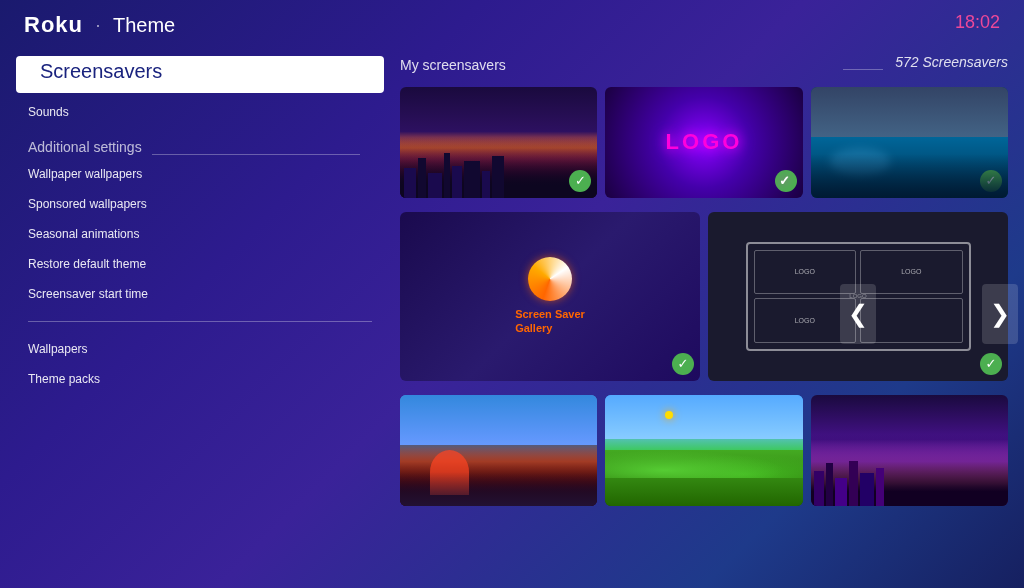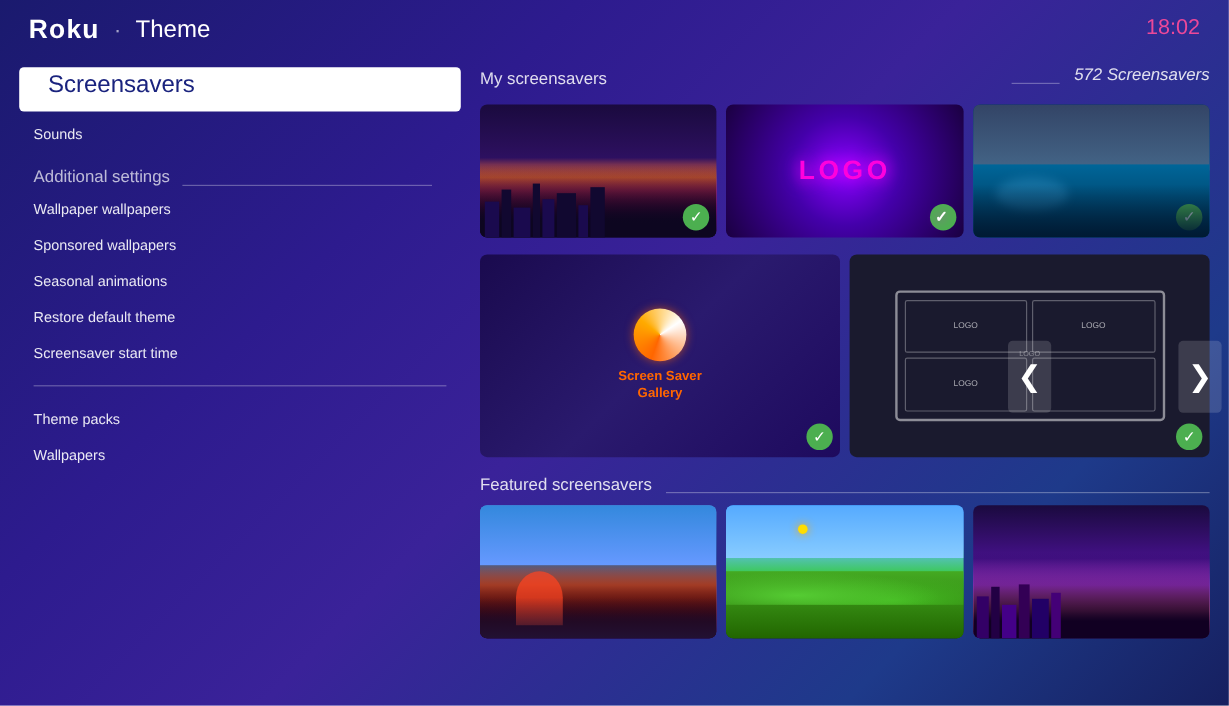--- a/index.html
+++ b/index.html
@@ -294,22 +294,22 @@
     </div>
 
     <div class="sidebar-item">Wallpaper wallpapers</div>
     <div class="sidebar-item">Sponsored wallpapers</div>
     <div class="sidebar-item">Seasonal animations</div>
     <div class="sidebar-item">Restore default theme</div>
     <div class="sidebar-item">Screensaver start time</div>
 
     <div class="sidebar-divider"></div>
 
+    <div class="sidebar-item">Wallpapers</div>
     <div class="sidebar-item">Theme packs</div>
-    <div class="sidebar-item">Wallpapers</div>
   </div>
 
   <div class="content-area" style="position:relative;">
 
     <button class="nav-arrow nav-left">❮</button>
     <button class="nav-arrow nav-right">❯</button>
 
     <div class="my-screensavers-section">
       <div class="my-ss-label-row">
         <div class="section-header" style="flex:1;margin-bottom:0;">
@@ -351,21 +351,21 @@
           <div style="position:absolute;bottom:20%;left:10%;width:30%;height:25%;background:rgba(100,200,255,0.2);border-radius:50%;filter:blur(4px);"></div>
           <div class="thumb-check">✓</div>
         </div>
       </div>
 
       <div class="screensavers-grid-bottom">
 
         <div class="thumb thumb-gallery">
           <div style="display:flex;flex-direction:column;align-items:center;justify-content:center;width:100%;height:100%;">
             <div style="width:44px;height:44px;border-radius:50%;background:conic-gradient(from 200deg, #ff6600 0%, #ffaa00 30%, #ffffff 60%, #ff6600 100%);margin-bottom:6px;box-shadow:0 0 8px rgba(255,100,0,0.6);"></div>
-            <div style="font-size:11px;color:#ff6600;font-weight:700;line-height:1.3;text-align:center;">
+            <div style="font-size:11px;color:#ff6600;font-weight:700;line-height:1.3;">
               <span>Screen Saver</span><br>
               <span>Gallery</span>
             </div>
           </div>
           <div class="thumb-check">✓</div>
         </div>
 
         <div class="thumb thumb-logo">
           <div style="width:75%;height:65%;border:2px solid rgba(255,255,255,0.5);border-radius:4px;display:grid;grid-template-areas:'tl tr' 'bl br';gap:4px;padding:6px;position:relative;">
             <div style="grid-area:tl;border:1px solid rgba(255,255,255,0.3);border-radius:2px;display:flex;align-items:center;justify-content:center;font-size:7px;color:rgba(255,255,255,0.6);">LOGO</div>
@@ -373,24 +373,20 @@
             <div style="grid-area:bl;border:1px solid rgba(255,255,255,0.3);border-radius:2px;display:flex;align-items:center;justify-content:center;font-size:7px;color:rgba(255,255,255,0.6);">LOGO</div>
             <div style="grid-area:br;border:1px solid rgba(255,255,255,0.3);border-radius:2px;"></div>
             <div style="position:absolute;top:50%;left:50%;transform:translate(-50%,-50%);font-size:6px;color:rgba(255,255,255,0.4);">LOGO</div>
           </div>
           <div class="thumb-check">✓</div>
         </div>
       </div>
     </div>
 
     <div class="featured-section">
-      <div class="section-header">
-        <span class="section-title">Featured screensavers</span>
-        <div class="section-line"></div>
-      </div>
 
       <div class="featured-grid">
 
         <div class="thumb thumb-featured1 thumb-tall">
           <div style="position:absolute;bottom:0;left:0;right:0;height:60%;background:linear-gradient(180deg,transparent,#220011 80%);"></div>
           <div style="position:absolute;top:0;left:0;right:0;height:45%;background:linear-gradient(180deg,#3388dd,#6699ff);"></div>
           <div style="position:absolute;bottom:10%;left:15%;width:20%;height:40%;background:#ff4422;border-radius:50% 50% 0 0;opacity:0.7;"></div>
           <div style="position:absolute;bottom:0;left:0;right:0;height:30%;background:linear-gradient(180deg,transparent,#221133);"></div>
         </div>
 

